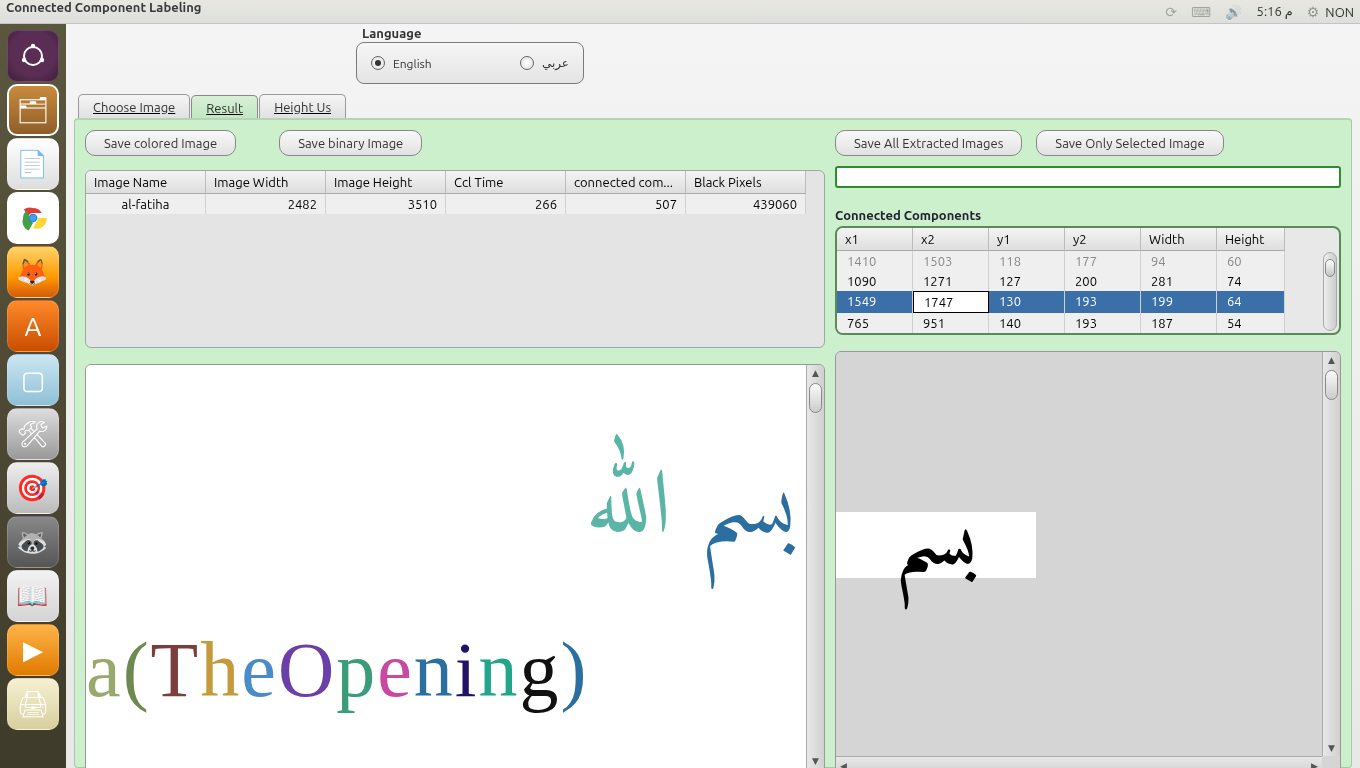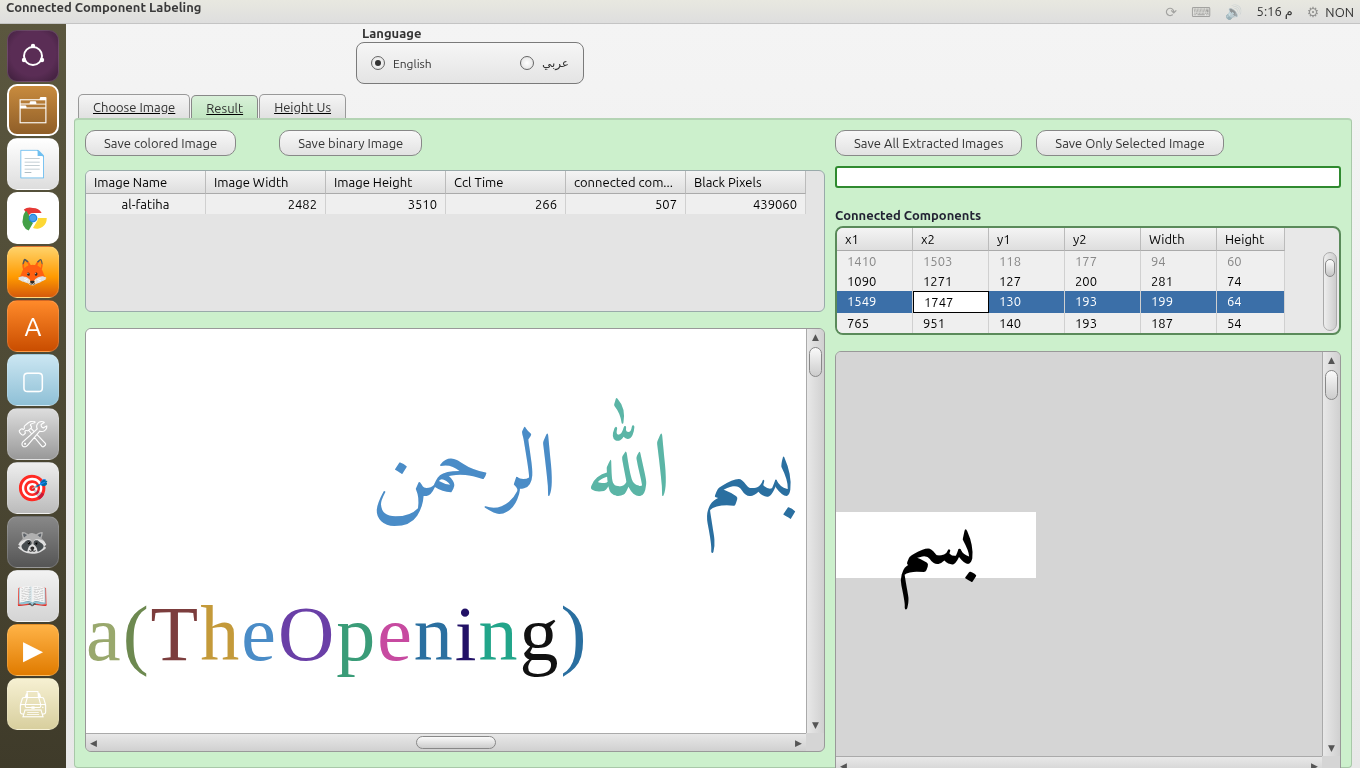--- a/index.html
+++ b/index.html
@@ -56,21 +56,21 @@
 .left { position: absolute; left: 10px; top: 10px; width: 740px; }
 .right { position: absolute; left: 760px; top: 10px; right: 10px; }
 
 
 .table { background: #e4e4e4; border: 1px solid #9aa; border-radius: 6px; overflow: hidden; }
 .table-header, .table-row { display: grid; }
 .info-table .table-header, .info-table .table-row { grid-template-columns: 120px 120px 120px 120px 120px 120px; }
 .table-header .cell { padding: 4px 8px; background: linear-gradient(#f4f4f4,#dedede); border-right: 1px solid #bbb; border-bottom: 1px solid #aaa; font-size: 13px; white-space: nowrap; overflow: hidden; text-overflow: ellipsis; }
 .table-row .cell { padding: 3px 8px; background: #efefef; border-right: 1px solid #d0d0d0; font-size: 13px; text-align: right; }
 .table-row .cell:first-child { text-align: center; }
-.info-table { height: 142px; }
+.info-table { height: 178px; }
 
 
 .viewer { position: relative; background: #d5d5d5; border: 1px solid #999; border-radius: 6px; margin-top: 16px; height: 424px; overflow: hidden; }
 .viewer .canvas { position: absolute; left: 0; top: 0; right: 18px; bottom: 18px; background: #fff; overflow: hidden; }
 .viewer .scroll-v { position: absolute; right: 0; top: 0; width: 18px; bottom: 18px; background: linear-gradient(90deg,#e8e8e8,#d0d0d0); border-left: 1px solid #aaa; }
 .viewer .scroll-v .thumb { position: absolute; left: 2px; right: 2px; top: 18px; height: 30px; border-radius: 7px; background: linear-gradient(#fafafa,#ccc); border: 1px solid #888; }
 .viewer .scroll-h { position: absolute; left: 0; right: 18px; bottom: 0; height: 18px; background: linear-gradient(#e8e8e8,#d0d0d0); border-top: 1px solid #aaa; }
 .viewer .scroll-h .thumb { position: absolute; top: 2px; bottom: 2px; left: 330px; width: 80px; border-radius: 7px; background: linear-gradient(#fafafa,#ccc); border: 1px solid #888; }
 .viewer .arrow { position: absolute; font-size: 9px; color: #555; }
 
@@ -195,21 +195,20 @@
           <div class="cell">507</div>
           <div class="cell">439060</div>
         </div>
       </div>
 
       <div class="viewer">
         <div class="canvas">
           <div class="arabic-line" id="arabic-line">
               <span style="color: rgb(42, 111, 160);">بسم</span>
               <span style="color: rgb(91, 181, 166);">الله</span>
-              <span style="color: rgb(74, 140, 199);">الرحمن</span>
             </div>
           <div class="latin-line" id="latin-line"><span style="color: rgb(153, 168, 109);">a</span><span style="color: rgb(109, 137, 80);"> (</span><span style="color: rgb(124, 61, 61);">T</span><span style="color: rgb(196, 154, 58);">h</span><span style="color: rgb(74, 140, 199);">e</span><span style="color: rgb(106, 63, 167);"> O</span><span style="color: rgb(58, 156, 120);">p</span><span style="color: rgb(199, 74, 160);">e</span><span style="color: rgb(42, 111, 160);">n</span><span style="color: rgb(34, 17, 102);">i</span><span style="color: rgb(34, 165, 138);">n</span><span style="color: rgb(17, 17, 17);">g</span><span style="color: rgb(42, 111, 160);">)</span></div>
         </div>
         <div class="scroll-v">
             <div class="thumb"></div>
             <span class="arrow" style="top:3px;left:5px">▲</span>
             <span class="arrow" style="bottom:3px;left:5px">▼</span>
           </div>
         <div class="scroll-h">
             <div class="thumb"></div>

